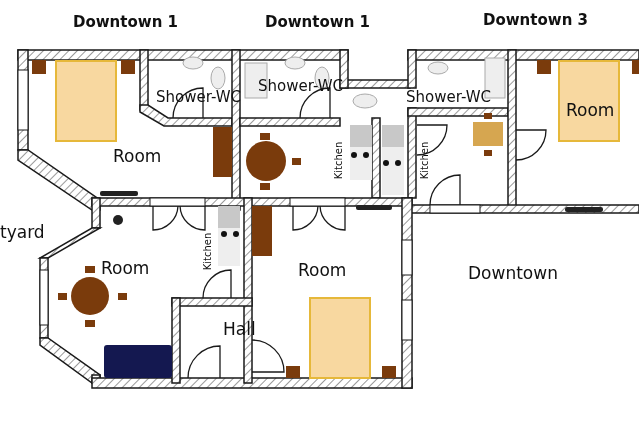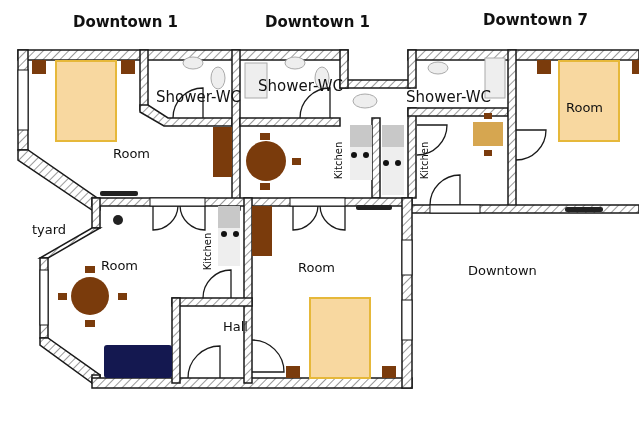--- a/index.html
+++ b/index.html
@@ -1,20 +1,20 @@
 <!DOCTYPE html>
 <html><head>
 <meta charset="utf-8">
 <style>
   html, body { margin:0; padding:0; background:#ffffff; }
   body { width:639px; height:426px; position:relative; overflow:hidden; font-family:"DejaVu Sans", sans-serif; }
   svg { position:absolute; left:0; top:0; }
   .lbl { position:absolute; color:#111; white-space:nowrap; }
   .title { font-weight:bold; font-size:15px;margin-left:22px; }
-  .room { font-size:13px; }
+  .room { font-size:17px; }
   .small { font-size:15px; }
   .vert { font-size:10px; transform:rotate(-90deg); transform-origin:center; }
 </style>
 </head>
 <body>
 
 <svg width="639" height="426" viewBox="0 0 639 426">
   <defs>
     <pattern id="hatch" width="6" height="6" patternUnits="userSpaceOnUse" patternTransform="rotate(45)">
       <rect width="6" height="6" fill="#fff"></rect>
@@ -163,23 +163,23 @@
     <path d="M293,206 L293,230 A25,25 0 0 0 318,206"></path>
     <path d="M345,206 L345,230 A25,25 0 0 1 320,206"></path>
     <path d="M203,298 A28,28 0 0 1 231,270 L231,298"></path>
     <path d="M188,378 A32,32 0 0 1 220,346 L220,378"></path>
     <path d="M252,340 A32,32 0 0 1 284,372 L252,372"></path>
   </g>
 </svg>
 
 <div class="lbl title" style="left:51px;top:13px;">Downtown 1</div>
 <div class="lbl title" style="left:243px;top:13px;">Downtown 1</div>
-<div class="lbl title" style="left:461px;top:11px;">Downtown 7</div>
+<div class="lbl title" style="left:461px;top:11px;">Downtown 3</div>
 
-<div class="lbl room" style="left:0px;top:222px;padding-left:32px;">tyard</div>
+<div class="lbl room" style="left:0px;top:222px;">tyard</div>
 <div class="lbl room" style="left:468px;top:263px;">Downtown</div>
 
 <div class="lbl room" style="left:113px;top:146px;">Room</div>
 <div class="lbl room" style="left:101px;top:258px;">Room</div>
 <div class="lbl small" style="left:156px;top:88px;">Shower-WC</div>
 <div class="lbl small" style="left:258px;top:77px;">Shower-WC</div>
 <div class="lbl small" style="left:406px;top:88px;">Shower-WC</div>
 
 <div class="lbl vert" style="left:320px;top:155px;">Kitchen</div>
 <div class="lbl vert" style="left:406px;top:155px;">Kitchen</div>

